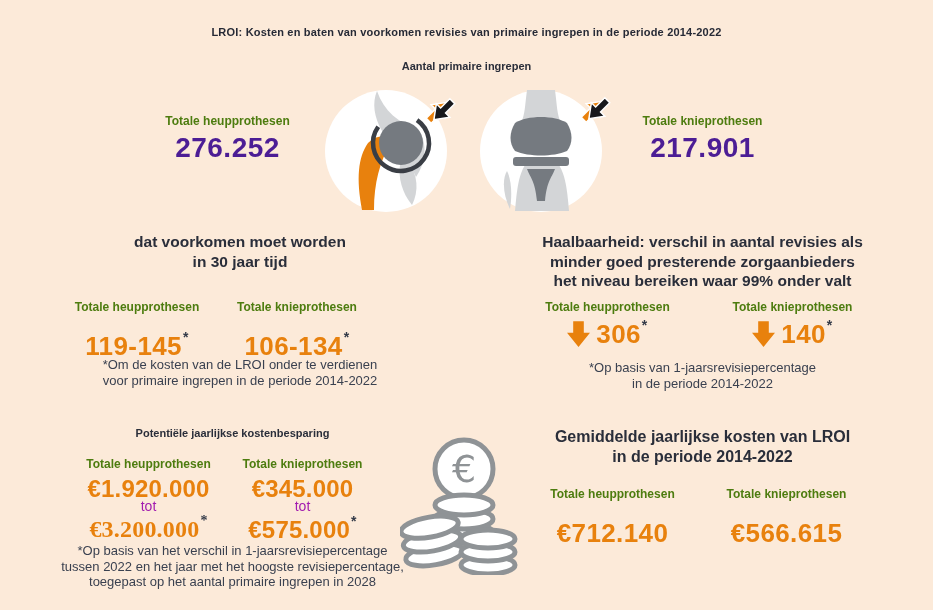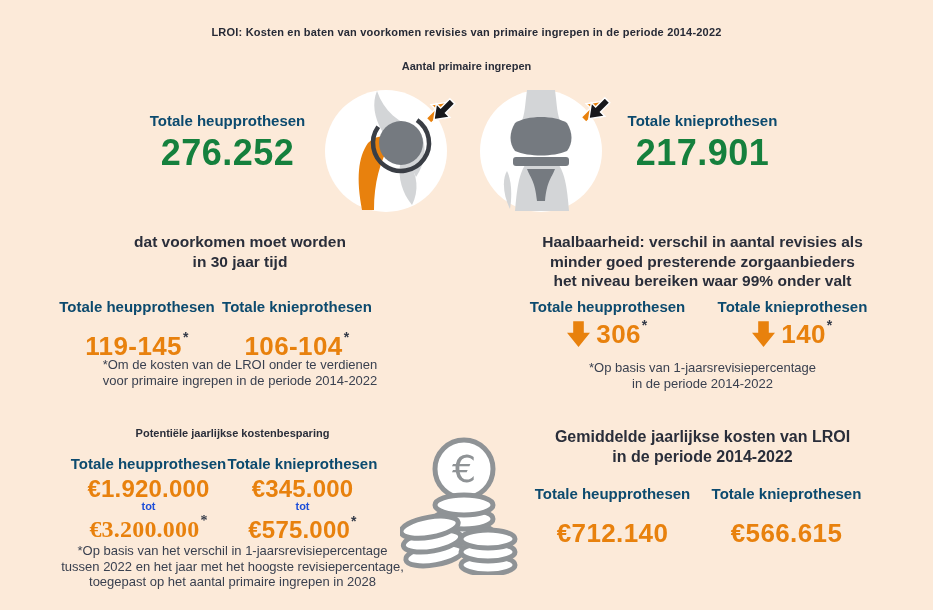--- a/index.html
+++ b/index.html
@@ -2,25 +2,25 @@
 <html><head>
 <meta charset="utf-8">
 <style>
   html,body{margin:0;padding:0;}
   body{font-family:"Liberation Sans","DejaVu Sans",sans-serif;background:#fcead9;}
   .canvas{position:relative;width:933px;height:610px;background:#fcead9;overflow:hidden;margin:0 auto;}
   .title{position:absolute;top:26px;left:0;width:100%;text-align:center;font-size:11px;font-weight:bold;color:#262a36;letter-spacing:.2px;}
   .sec-heading{position:absolute;text-align:center;font-size:11px;font-weight:bold;color:#2a2e3a;}
   .mid-heading{position:absolute;text-align:center;font-size:15.5px;font-weight:bold;color:#2a2e3a;line-height:19.5px;}
   .stat{position:absolute;text-align:center;}
-  .stat-label{font-size:15px;font-weight:600;color:#0c4a6e;line-height:16px;}
-  .stat-value-xl{font-size:36px;font-weight:bold;color:#15803d;letter-spacing:.5px;margin-top:3px;}
+  .stat-label{font-size:12px;font-weight:600;color:#4d7c0f;line-height:16px;}
+  .stat-value-xl{font-size:28px;font-weight:bold;color:#4c1d95;letter-spacing:.5px;margin-top:3px;}
   .stat-value-lg{font-size:26px;font-weight:bold;color:#e8810d;letter-spacing:.4px;margin-top:16px;}
   .stat-value-eur{font-size:24px;font-weight:bold;color:#e8810d;letter-spacing:.2px;line-height:26px;margin-top:4px;}
-  .tot{font-size:11px;font-weight:bold;color:#1d4ed8;line-height:10px;margin:-1px 0 0 0;}
+  .tot{font-size:14px;font-weight:normal;color:#a21caf;line-height:10px;margin:-1px 0 0 0;}
   .ast{font-size:14px;font-weight:bold;color:#333a48;vertical-align:super;position:relative;top:-3px;margin-left:1px;}
   .footnote{position:absolute;text-align:center;font-size:13px;color:#3a4150;line-height:15.5px;}
   .arrow-row{display:flex;align-items:center;justify-content:center;gap:6px;margin-top:4px;}
   .pair-row{position:absolute;display:flex;}
   .pair-col{text-align:center;}
   svg{display:block;}
   .abs{position:absolute;}
 </style>
 </head>
 <body>
@@ -81,21 +81,21 @@
     <div>dat voorkomen moet worden</div>
     <div>in 30 jaar tijd</div>
   </div>
   <div class="pair-row" style="left:57px;top:299px;width:320px;">
     <div class="pair-col" style="width:160px;">
       <div class="stat-label">Totale heupprothesen</div>
       <div class="stat-value-lg"><span>119-145</span><sup class="ast">*</sup></div>
     </div>
     <div class="pair-col" style="width:160px;">
       <div class="stat-label">Totale knieprothesen</div>
-      <div class="stat-value-lg"><span>106-104</span><sup class="ast">*</sup></div>
+      <div class="stat-value-lg"><span>106-134</span><sup class="ast">*</sup></div>
     </div>
   </div>
   <div class="footnote" style="left:35px;top:357px;width:410px;">
     <div>*Om de kosten van de LROI onder te verdienen</div>
     <div>voor primaire ingrepen in de periode 2014-2022</div>
   </div>
 
   <div class="mid-heading" style="left:495px;top:232px;width:415px;">
     <div>Haalbaarheid: verschil in aantal revisies als</div>
     <div>minder goed presterende zorgaanbieders</div>

